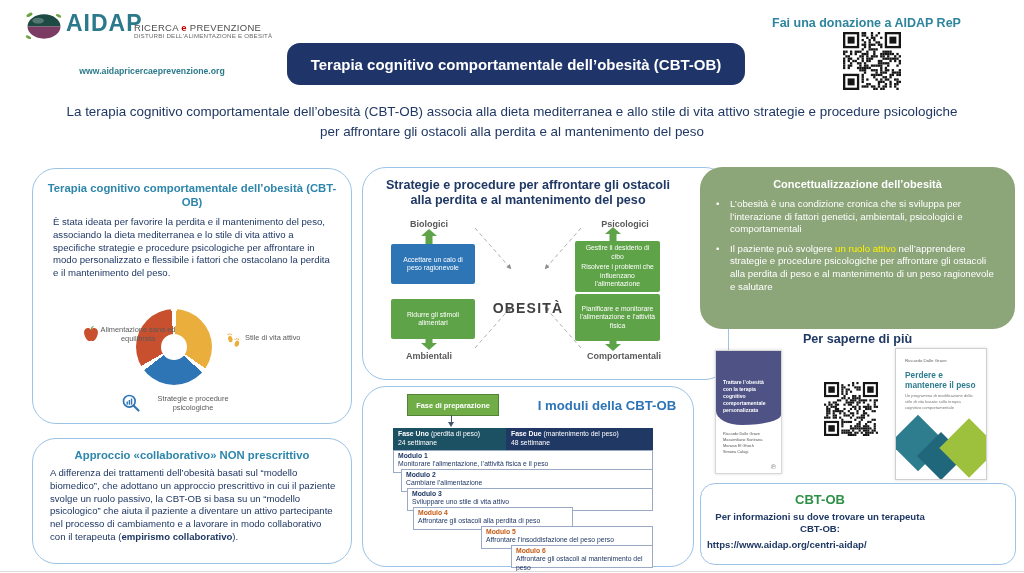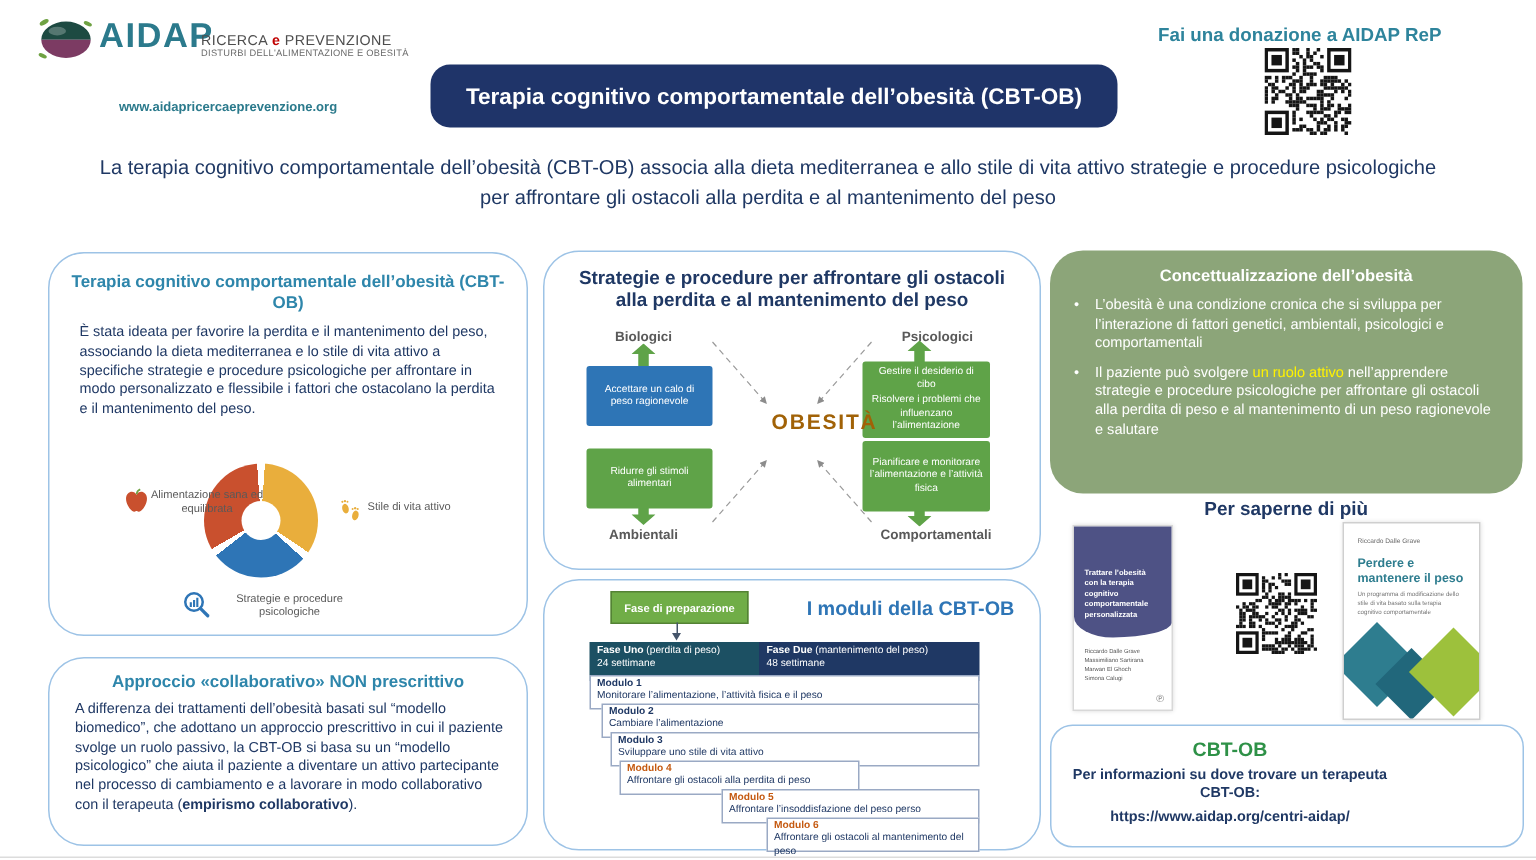--- a/index.html
+++ b/index.html
@@ -20,21 +20,21 @@
   .donation{position:absolute;left:772px;top:16px;width:240px;font-size:12.5px;font-weight:bold;color:#2E849C;}
   .qr{position:absolute;}
   .qr svg{width:100%;height:100%;display:block;}
   .qr-donation{left:843px;top:32px;width:58px;height:58px;}
   .subtitle{position:absolute;left:60px;top:102px;width:904px;text-align:center;font-size:13.4px;color:#1F3864;line-height:1.5;}
 
   
   .rbox{position:absolute;background:#fff;border:1.6px solid #9DC3E6;border-radius:24px;}
   .box1{left:32px;top:168px;width:318px;height:254px;}
   .box2{left:32px;top:438px;width:318px;height:124px;}
-  .box3{left:362px;top:167px;width:330px;height:211px;}
+  .box3{left:362px;top:167px;width:330px;height:211px;padding-left:35px;}
   .box4{left:362px;top:386px;width:330px;height:179px;}
   .infobox{left:700px;top:483px;width:314px;height:80px;border-radius:15px;}
 
   .teal-title{color:#2E86AB;font-weight:bold;font-size:11.3px;text-align:center;line-height:1.25;}
   .navy-body{color:#1F3864;font-size:9.6px;line-height:1.33;text-align:left;}
 
   .box1-title{position:absolute;left:14px;top:12px;width:290px;}
   .box1-body{position:absolute;left:20px;top:47px;width:284px;}
   .box2-title{position:absolute;left:14px;top:9px;width:290px;}
   .box2-body{position:absolute;left:17px;top:28px;width:286px;}
@@ -45,21 +45,21 @@
   .donut::after{content:"";position:absolute;left:25px;top:25px;width:26px;height:26px;background:#fff;border-radius:50%;}
   .legend-label{position:absolute;font-size:7.4px;color:#595959;line-height:1.2;}
   .icon20{position:absolute;width:20px;height:20px;}
 
   
   .diag-title{position:absolute;left:12px;top:10px;width:306px;text-align:center;font-size:12.6px;font-weight:bold;color:#1F3864;line-height:1.2;}
   .corner-label{position:absolute;font-size:9px;font-weight:bold;color:#595959;text-align:center;}
   .diag-box{position:absolute;border-radius:2px;color:#fff;font-size:6.8px;line-height:1.25;display:flex;flex-direction:column;align-items:center;justify-content:center;text-align:center;padding:2px 4px;}
   .diag-blue{background:#2E75B6;}
   .diag-green{background:#5FA348;}
-  .obesity{position:absolute;left:108px;top:105px;width:114px;text-align:right;font-size:14px;font-weight:bold;color:#a16207;letter-spacing:1.2px;}
+  .obesity{position:absolute;left:108px;top:132px;width:114px;text-align:center;font-size:14px;font-weight:bold;color:#404040;letter-spacing:1.2px;}
   .barrow{position:absolute;width:16px;height:15px;}
   .barrow svg{width:100%;height:100%;display:block;}
   .diag-arrows{position:absolute;left:0;top:0;width:330px;height:211px;}
 
   
   .prep-box{position:absolute;left:44px;top:7px;width:90px;height:20px;background:#70AD47;border:1px solid #548235;
             display:flex;align-items:center;justify-content:center;color:#fff;font-size:7.4px;font-weight:bold;}
   .prep-line{position:absolute;left:88px;top:28px;width:1px;height:8px;background:#44546A;}
   .prep-head{position:absolute;left:85px;top:35px;width:0;height:0;border-left:3.5px solid transparent;border-right:3.5px solid transparent;border-top:5px solid #44546A;}
   .modules-title{position:absolute;left:168px;top:11px;width:152px;text-align:center;font-size:13.2px;font-weight:bold;color:#2E75B6;}
@@ -90,21 +90,21 @@
   .book2-author{position:absolute;left:9px;top:9px;font-size:4.4px;color:#666;}
   .book2-title{position:absolute;left:9px;top:22px;width:74px;font-size:8.3px;font-weight:bold;color:#2E7D8F;line-height:1.15;}
   .book2-sub{position:absolute;left:9px;top:44px;width:70px;font-size:4.1px;color:#777;line-height:1.5;}
   .b2shape{position:absolute;transform:rotate(45deg);}
   .b2s1{width:40px;height:40px;background:#2E7D8F;left:2px;top:74px;}
   .b2s2{width:34px;height:34px;background:#21677B;left:28px;top:90px;}
   .b2s3{width:42px;height:42px;background:#9DC13C;left:52px;top:78px;}
 
   .info-title{position:absolute;left:14px;top:8px;width:210px;text-align:center;font-size:13px;font-weight:bold;color:#2E9147;}
   .info-text{position:absolute;left:14px;top:27px;width:210px;text-align:center;font-size:9.6px;font-weight:bold;color:#1F3864;line-height:1.3;}
-  .info-url{position:absolute;left:6px;top:55px;width:226px;text-align:center;font-size:9.6px;font-weight:bold;color:#1F3864;}
+  .info-url{position:absolute;left:6px;top:55px;width:226px;text-align:left;font-size:9.6px;font-weight:bold;color:#1F3864;}
 
   .bottom-edge{position:absolute;left:0;top:571px;width:1024px;height:1px;background:#dcdcdc;}
 </style>
 </head>
 <body>
 
 <div class="abs" style="left:0;top:0;width:1024px;height:573px;border-radius:31px;">
 
   <svg class="logo-svg" viewBox="0 0 40 34">
     <path d="M3,17 a17,12.5 0 0,1 34,0 z" fill="#1D4A42"></path>

